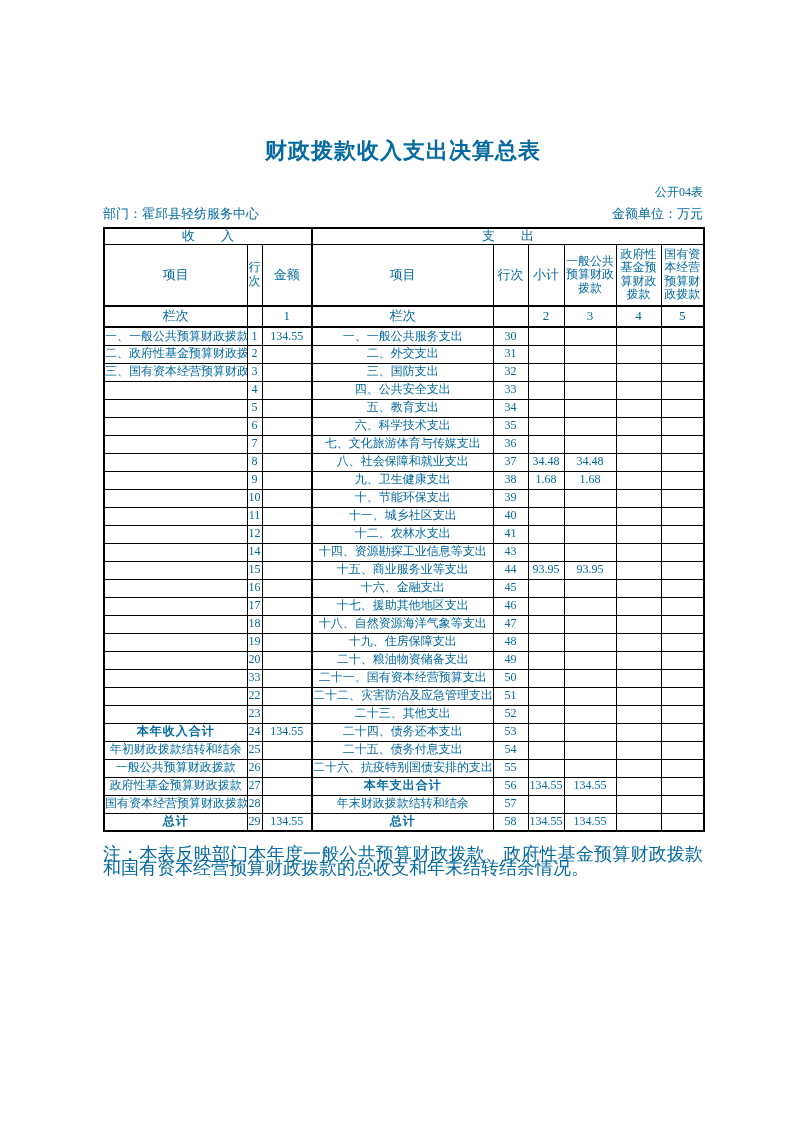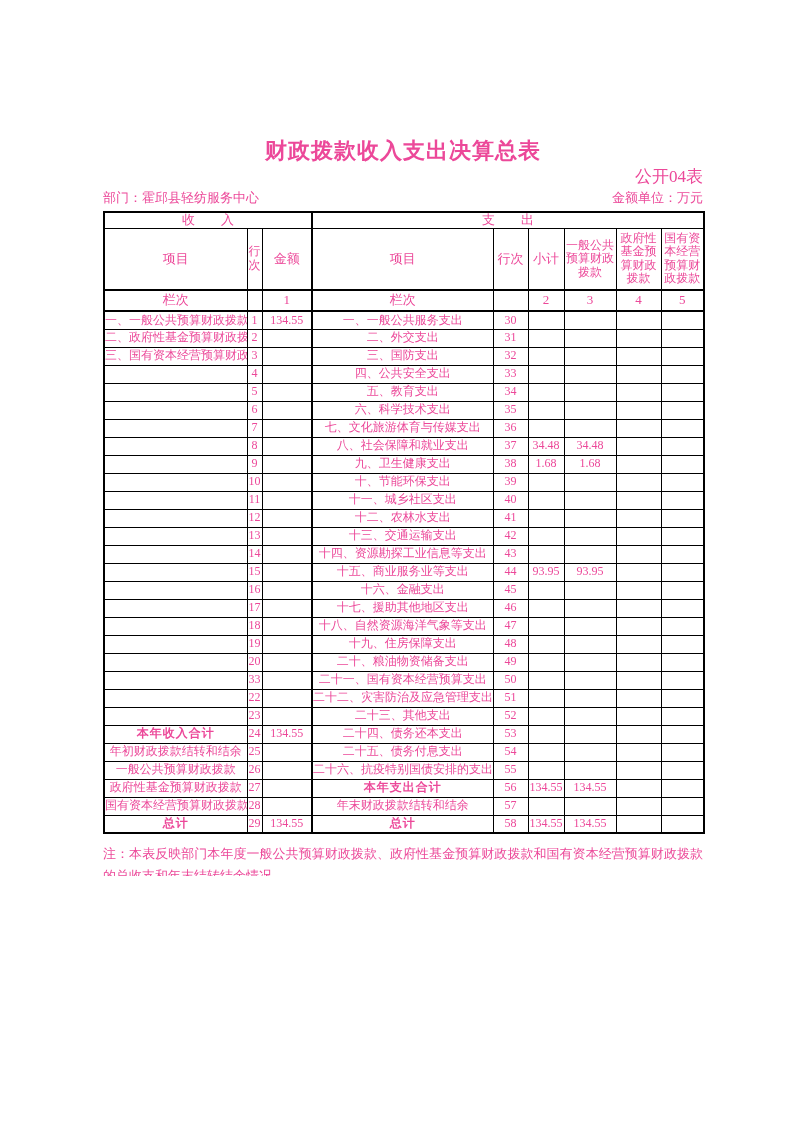--- a/index.html
+++ b/index.html
@@ -1,26 +1,26 @@
 <!DOCTYPE html>
 <html><head>
 <meta charset="utf-8">
 <style>
   html,body { margin:0; padding:0; background:#ffffff; }
   .page {
     position:relative; width:793px; height:876px; background:#ffffff;
-    font-family:"Liberation Serif","DejaVu Serif",serif; color:#ec4899;
+    font-family:"Liberation Serif","DejaVu Serif",serif; color:#0369a1;
     overflow:hidden;
   }
   .content { position:absolute; left:103px; top:0; width:600px; }
   .title {
     margin-top:138px; text-align:center; font-size:22px; font-weight:bold;
     letter-spacing:1px; line-height:26px;
   }
-  .table-code { margin-top:4px; text-align:right; font-size:17px; line-height:17px; }
+  .table-code { margin-top:20px; text-align:right; font-size:12px; line-height:17px; }
   .meta-row {
     margin-top:4px; margin-bottom:5px; display:flex; justify-content:space-between;
     font-size:13px; line-height:17px;text-align:right;
   }
   table.grid {
     border-collapse:collapse; table-layout:fixed; width:600px;
     border:2px solid #000;
   }
   table.grid td {
     border:1px solid #000; padding:0; text-align:center; vertical-align:middle;
@@ -37,21 +37,21 @@
   tr.row-index td { border-bottom:2px solid #000; font-size:13px; }
   tbody tr { height:18px; }
   td.sec-div { border-left:2px solid #000 !important; }
   td.inc-item { text-align:left; font-size:10.5px; padding-left:1px; white-space:nowrap; }
   td.exp-item { text-align:left; font-size:12px; padding-left:5px; white-space:nowrap; }
   td.small { font-size:9.5px; }
   td.bold-cell { text-align:center; font-weight:bold; font-size:12.5px; letter-spacing:1px; }
   td.inc-line { font-size:11px; }
   td.num-cell { font-size:12px; }
   .note {
-    margin-top:9px; font-size:13px; line-height:22px; text-align:justify;
+    margin-top:15px; font-size:18px; line-height:14px; text-align:justify;
     width:600px;
   }
   .page-num { position:absolute; top:985px; right:100px; font-size:14px; }
 </style>
 </head>
 <body>
 
 <div class="page">
   <div class="content">
     <div class="title">财政拨款收入支出决算总表</div>
@@ -229,31 +229,20 @@
             <td class="num-cell"></td>
             <td class="exp-item sec-div">十二、农林水支出</td>
             <td class="num-cell">41</td>
             <td class="num-cell"></td>
             <td class="num-cell"></td>
             <td class="num-cell"></td>
             <td class="num-cell"></td>
           </tr>
           <tr>
             <td class="inc-item"></td>
-            <td class="inc-line">13</td>
-            <td class="num-cell"></td>
-            <td class="exp-item sec-div">十三、交通运输支出</td>
-            <td class="num-cell">42</td>
-            <td class="num-cell"></td>
-            <td class="num-cell"></td>
-            <td class="num-cell"></td>
-            <td class="num-cell"></td>
-          </tr>
-          <tr>
-            <td class="inc-item"></td>
             <td class="inc-line">14</td>
             <td class="num-cell"></td>
             <td class="exp-item sec-div">十四、资源勘探工业信息等支出</td>
             <td class="num-cell">43</td>
             <td class="num-cell"></td>
             <td class="num-cell"></td>
             <td class="num-cell"></td>
             <td class="num-cell"></td>
           </tr>
           <tr>

